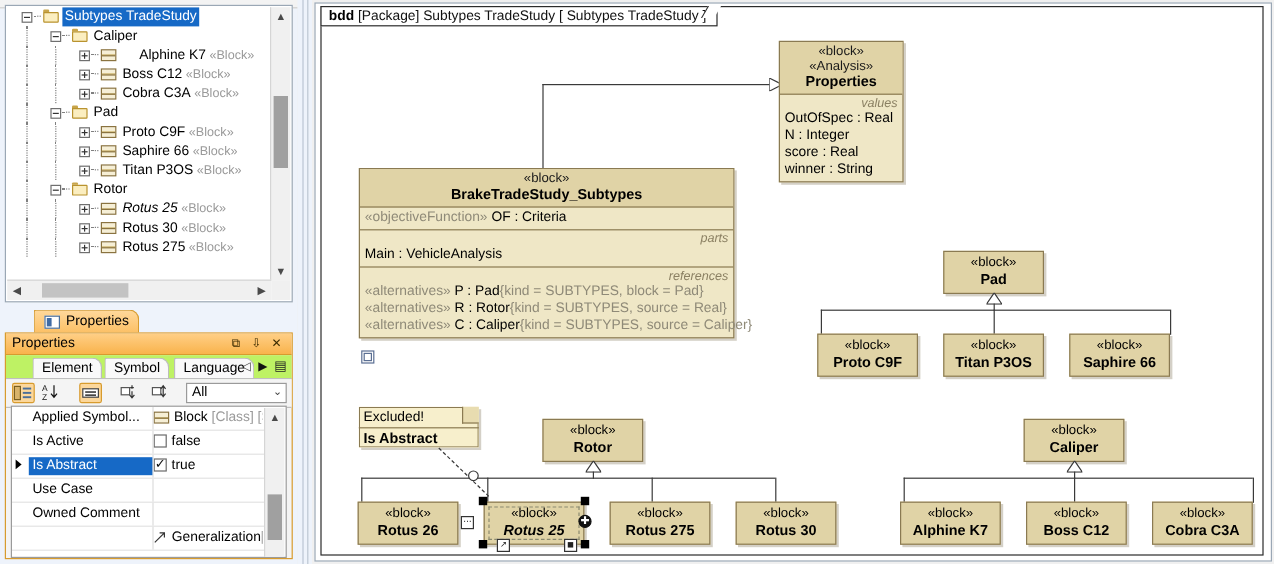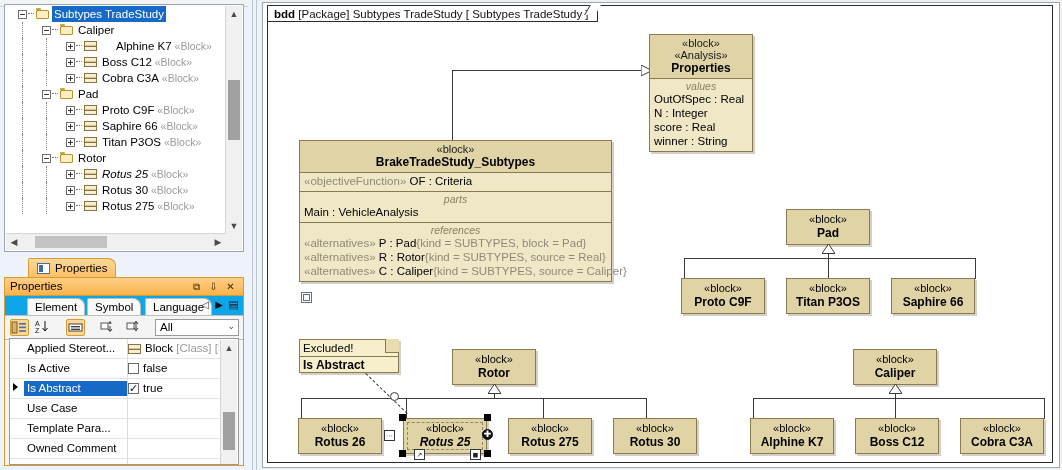--- a/index.html
+++ b/index.html
@@ -38,21 +38,21 @@
   
   #props-tab{position:absolute;left:28px;top:258px;width:88px;height:20px;background:linear-gradient(#ffd89a,#fcbf63);
      border:1px solid #d79b2e;border-bottom:none;border-radius:2px 8px 0 0;box-sizing:border-box;}
   #props-tab .pt-txt{position:absolute;left:26px;top:3px;font-size:11.5px;color:#000;}
   #props-tab .pt-ico{position:absolute;left:8px;top:4px;width:13px;height:11px;background:#fff;border:1px solid #4a6f9a;box-sizing:border-box;}
   #props-tab .pt-ico:after{content:"";position:absolute;left:1px;top:1px;width:4px;height:7px;background:#3f6ba5;}
   #props-win{position:absolute;left:4px;top:277px;width:240px;height:189px;background:#f4f4f4;border:1px solid #d79b2e;box-sizing:border-box;}
   #props-title{position:relative;height:17px;background:linear-gradient(#ffcf86,#f9b34c);border-bottom:1px solid #d79b2e;}
   #props-title .t{position:absolute;left:5px;top:2px;font-size:11.5px;color:#000;}
   .tbtn{position:absolute;top:2px;width:13px;height:13px;text-align:center;line-height:13px;font-size:10px;color:#3a2a00;}
-  .ptabs{position:relative;height:19px;background:#0ea5e9;border-bottom:1px solid #bfbfbf;}
+  .ptabs{position:relative;height:19px;background:#bef264;border-bottom:1px solid #bfbfbf;}
   .ptab{position:absolute;top:2px;height:17px;line-height:16px;font-size:11.5px;padding:0 7px;background:#f9f9f9;border:1px solid #bcbcbc;border-bottom:none;border-radius:2px 8px 0 0;box-sizing:border-box;}
   .ptoolbar{position:relative;height:23px;background:#f4f4f4;border-bottom:1px solid #bfbfbf;}
   .tbicon{position:absolute;top:3px;height:17px;width:19px;box-sizing:border-box;}
   .tbicon.on{background:#fcd79b;border:1px solid #d79b2e;border-radius:2px;}
   .tbsel{position:absolute;right:4px;top:3px;width:84px;height:17px;background:#fff;border:1px solid #9a9a9a;box-sizing:border-box;font-size:11.5px;}
   .tbsel .v{position:absolute;left:4px;top:1px;}
   .tbsel .cv{position:absolute;right:3px;top:1px;color:#444;font-size:9px;}
   #ptable{position:absolute;left:4px;top:0;right:4px;bottom:0;background:#fff;border:1px solid #9a9a9a;box-sizing:border-box;}
   .prow{position:relative;height:19px;border-bottom:1px solid #e3e3e3;font-size:11.5px;}
   .pname{position:absolute;left:14px;top:2px;width:100px;height:15px;line-height:15px;padding-left:3px;white-space:nowrap;overflow:hidden;}
@@ -75,21 +75,21 @@
   #frame-tab:after{content:"";position:absolute;right:-1px;top:-1px;width:10px;height:10px;background:#fff;border-left:1px solid #2b2b2b;transform:skewX(-30deg);border-bottom:none;}
   #frame-tab .kw{font-weight:bold;}
   #frame-tab .sub{color:#111;}
 
   .blk{position:absolute;background:#efe7c6;border:1px solid #8a7a52;box-sizing:border-box;box-shadow:2px 2px 0 rgba(120,110,80,.32);}
   .blk .hdr{background:#e0d3a6;border-bottom:1px solid #8a7a52;text-align:center;padding:2px 0 3px;}
   .blk .st{font-size:11px;color:#1a1a1a;line-height:12px;}
   .blk .nm{font-size:12px;font-weight:bold;line-height:14px;}
   .sect{border-bottom:1px solid #8a7a52;padding:1px 4px 3px;}
   .sect:last-child{border-bottom:none;}
-  .sect .cap{text-align:center;font-style:italic;font-size:10.5px;color:#8b8063;line-height:12px;}
+  .sect .cap{text-align:right;font-style:italic;font-size:10.5px;color:#8b8063;line-height:12px;}
   .sect .ln{font-size:11.5px;line-height:14px;white-space:nowrap;}
   .ster{color:#8f8a78;}
   .cnst{color:#8f8a78;}
 
   .smallblk{position:absolute;background:#e0d3a6;border:1px solid #8a7a52;box-sizing:border-box;box-shadow:2px 2px 0 rgba(120,110,80,.32);text-align:center;}
   .smallblk .st{font-size:11px;line-height:13px;padding-top:3px;}
   .smallblk .nm{font-size:12px;font-weight:bold;line-height:14px;}
 
   .ln-h{position:absolute;height:0;border-top:1px solid #3a3a3a;}
   .ln-v{position:absolute;width:0;border-left:1px solid #3a3a3a;}
@@ -313,46 +313,41 @@
           <span class="v">All</span>
           <span class="cv">⌄</span>
         </span>
       </div>
 
       <div style="position:absolute;left:0;top:60px;right:0;bottom:0;">
         <div id="ptable">
           <div id="prows" style="position:absolute;left:0;top:0;right:17px;bottom:0;overflow:hidden;">
               <div class="prow">
                 <span class="pdiv"></span>
-                <span class="pname">Applied Stereot...</span>
+                <span class="pname">Applied Symbol...</span>
                 <span class="pval"><span class="bicon" style="position: relative; display: inline-block; top: 2px; margin-right: 4px;"></span><span>Block</span><span class="gray"> [Class] [Sys</span></span>
               </div>
               <div class="prow">
                 <span class="pdiv"></span>
                 <span class="pname">Is Active</span>
                 <span class="pval"><span class="cbx"></span><span>false</span></span>
               </div>
               <div class="prow sel">
                 <span class="arrow-mark"></span>
                 <span class="pdiv"></span>
                 <span class="pname">Is Abstract</span>
                 <span class="pval"><span class="cbx ck"></span><span>true</span></span>
               </div>
               <div class="prow">
                 <span class="pdiv"></span>
                 <span class="pname">Use Case</span>
                 <span class="pval"></span>
               </div>
               <div class="prow">
                 <span class="pdiv"></span>
-                <span class="pname">Template Para...</span>
-                <span class="pval"></span>
-              </div>
-              <div class="prow">
-                <span class="pdiv"></span>
                 <span class="pname">Owned Comment</span>
                 <span class="pval"></span>
               </div>
               <div class="prow">
                 <span class="pdiv"></span>
                 <span class="pname"></span>
                 <span class="pval"><span><svg width="12" height="12" viewBox="0 0 12 12" style="vertical-align:-2px">
                       <path d="M1 11 L9 3 M5 3 h4 v4" stroke="#333" fill="none"></path>
                     </svg></span><span> Generalization</span><span class="gray">[Tra</span></span>
               </div>

